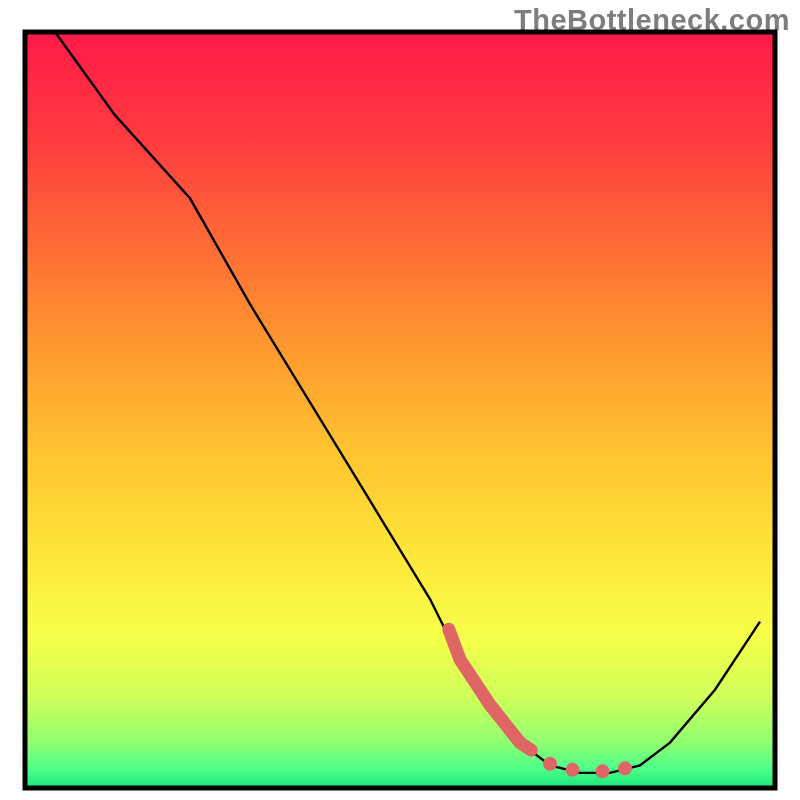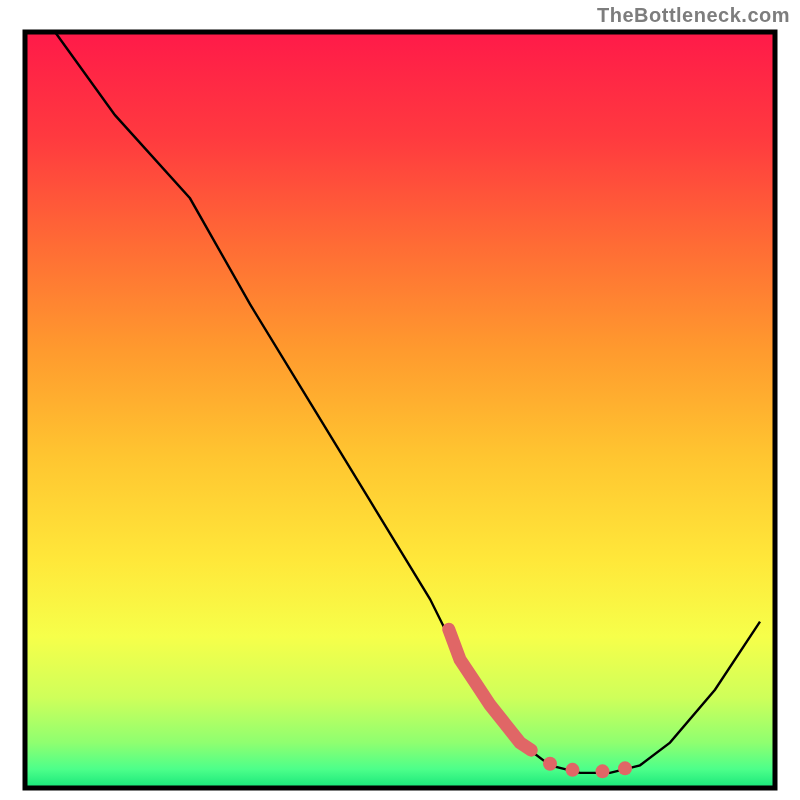--- a/index.html
+++ b/index.html
@@ -13,21 +13,21 @@
   .stage {
     position: relative;
     width: 800px;
     height: 800px;
   }
   .watermark {
     position: absolute;
     top: 4px;
     right: 10px;
     color: #7d7d7d;
-    font-size: 20px;
+    font-size: 29px;
     font-weight: 600;
     letter-spacing: 0.5px;
     user-select: none;
   }
   svg.plot {
     position: absolute;
     left: 0;
     top: 0;
   }
 </style>

